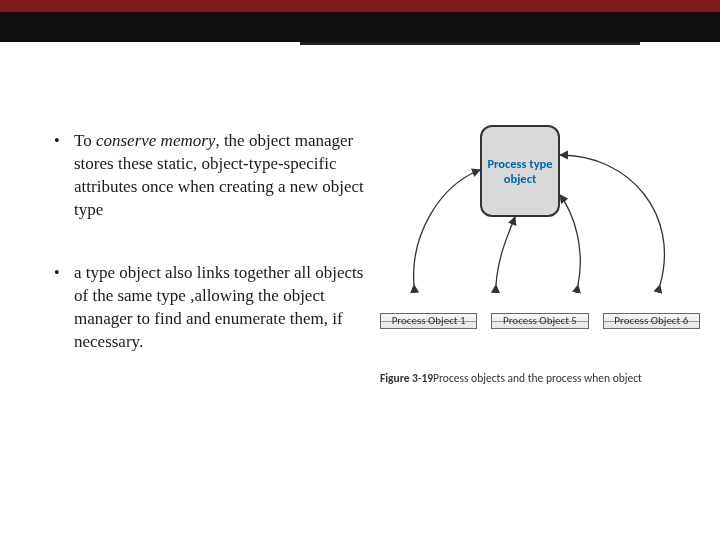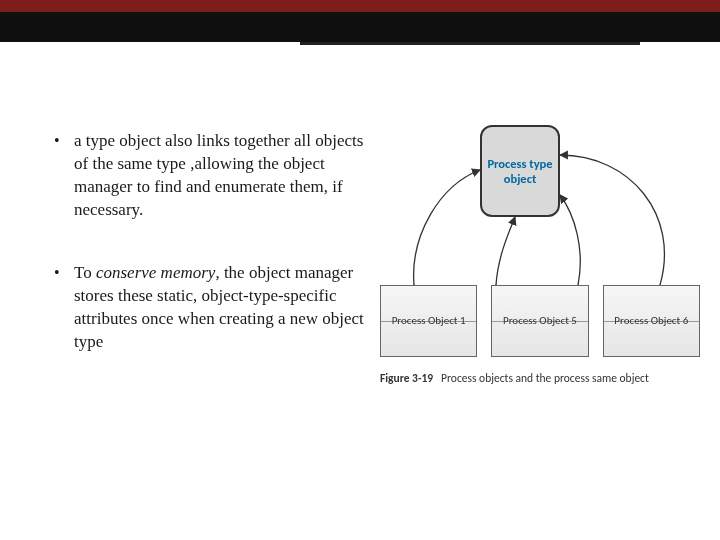--- a/index.html
+++ b/index.html
@@ -19,49 +19,49 @@
 
   
   .diagram { position: absolute; left: 380px; top: 115px; width: 320px; height: 300px; }
   .type-box {
     position: absolute; left: 100px; top: 10px; width: 80px; height: 92px;
     border: 2px solid #333; border-radius: 12px; background: #d9d9d9;
     display: flex; align-items: center; justify-content: center;
     font-family: Calibri, Arial, sans-serif; font-size: 12.5px; font-weight: 600; text-align: center; line-height: 1.2;
     color: #0369a1;
   }
-  .obj-row { position: absolute; left: 0; top: 170px; width: 320px; height: 72px; display: flex; gap: 14px; }
+  .obj-row { position: absolute; left: 0; top: 170px; width: 320px; height: 72px; display: flex; gap: 14px; align-items: center; }
   .obj {
     flex: 1 1 0; border: 1.5px solid #666; background: linear-gradient(#f6f6f6,#e6e6e6);
     position: relative; display: flex; align-items: center; justify-content: center;
     font-family: Calibri, Arial, sans-serif; font-size: 11px; color: #333; text-align: center; line-height: 1.2;
   }
   .obj::after { content: ""; position: absolute; left: 0; right: 0; top: 50%; border-top: 1px solid #999; }
   .obj span { position: relative; z-index: 1; background: transparent; }
   .caption {
     position: absolute; left: 0; top: 256px; font-family: Calibri, Arial, sans-serif;
     font-size: 11.5px; color: #333;
   }
-  .caption b { font-weight: 700; margin-right: 8px; }
+  .caption b { font-weight: 700; }
 
   svg.arrows { position: absolute; left: 0; top: 0; width: 320px; height: 300px; }
 </style>
 </head>
 <body>
 
 <div class="slide">
   <div class="bar-red"></div>
   <div class="bar-black"></div>
   <div class="bar-thin"></div>
 
   <div class="content">
-    <div class="bullet">a type object also links together all objects of the same type ,allowing the object manager to find and enumerate them, if necessary.</div>
     <div class="bullet">
       <span class="nonitalic">To </span><em>conserve memory</em><span class="nonitalic">, the object manager stores these static, object-type-specific attributes once when creating a new object type</span>
     </div>
+    <div class="bullet">a type object also links together all objects of the same type ,allowing the object manager to find and enumerate them, if necessary.</div>
   </div>
 
   <div class="diagram">
     <svg class="arrows" viewBox="0 0 320 300">
       <defs>
         <marker id="ah" viewBox="0 0 8 8" refX="7" refY="4" markerWidth="7" markerHeight="7" orient="auto">
           <path d="M0,0 L8,4 L0,8 Z" fill="#333"></path>
         </marker>
       </defs>
 
@@ -82,16 +82,16 @@
         </div>
       <div class="obj">
           <span>Process Object 5</span>
         </div>
       <div class="obj">
           <span>Process Object 6</span>
         </div>
     </div>
 
     <div class="caption">
-      <b>Figure 3-19</b><span>Process objects and the process same object</span>
+      <b>Figure 3-19</b><span>Process objects and the process when object</span>
     </div>
   </div>
 </div>
 
 </body></html>

